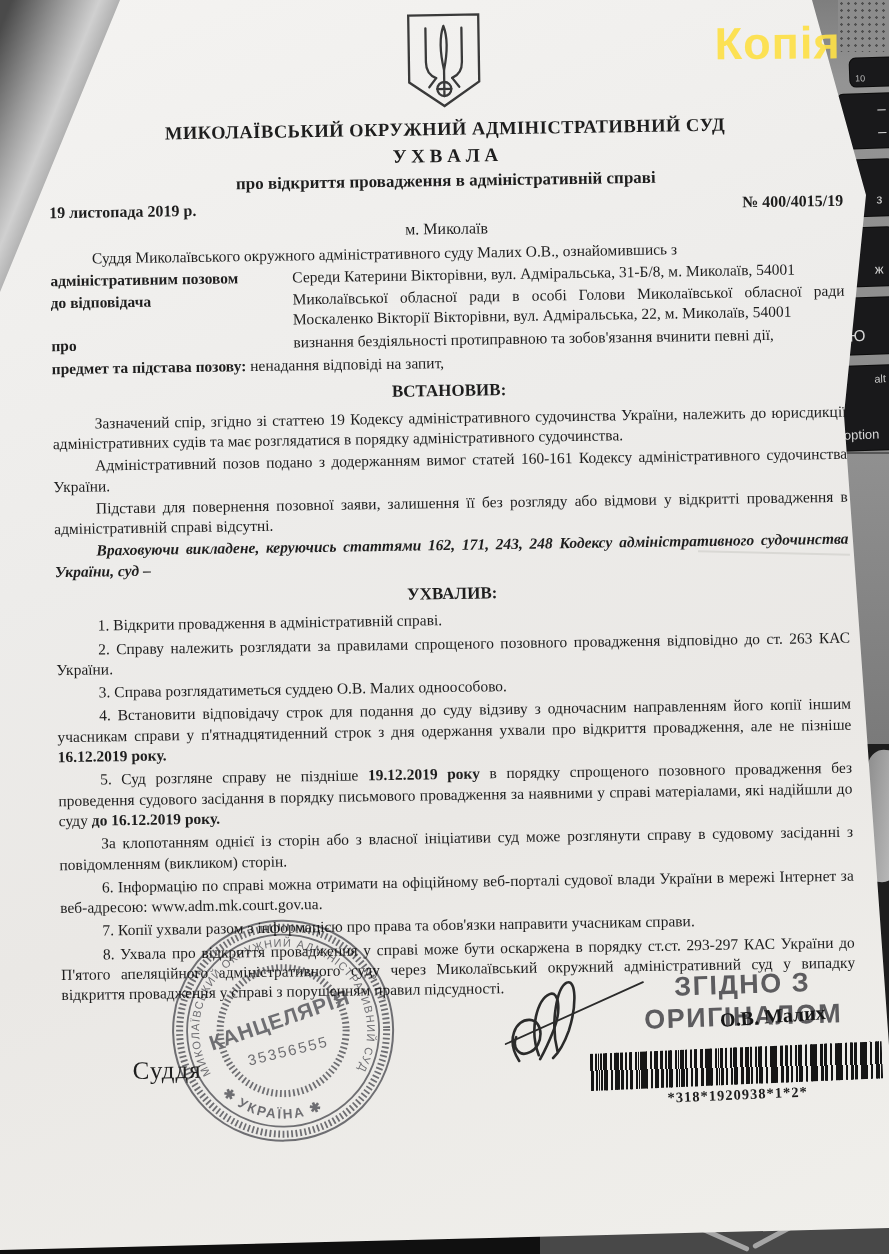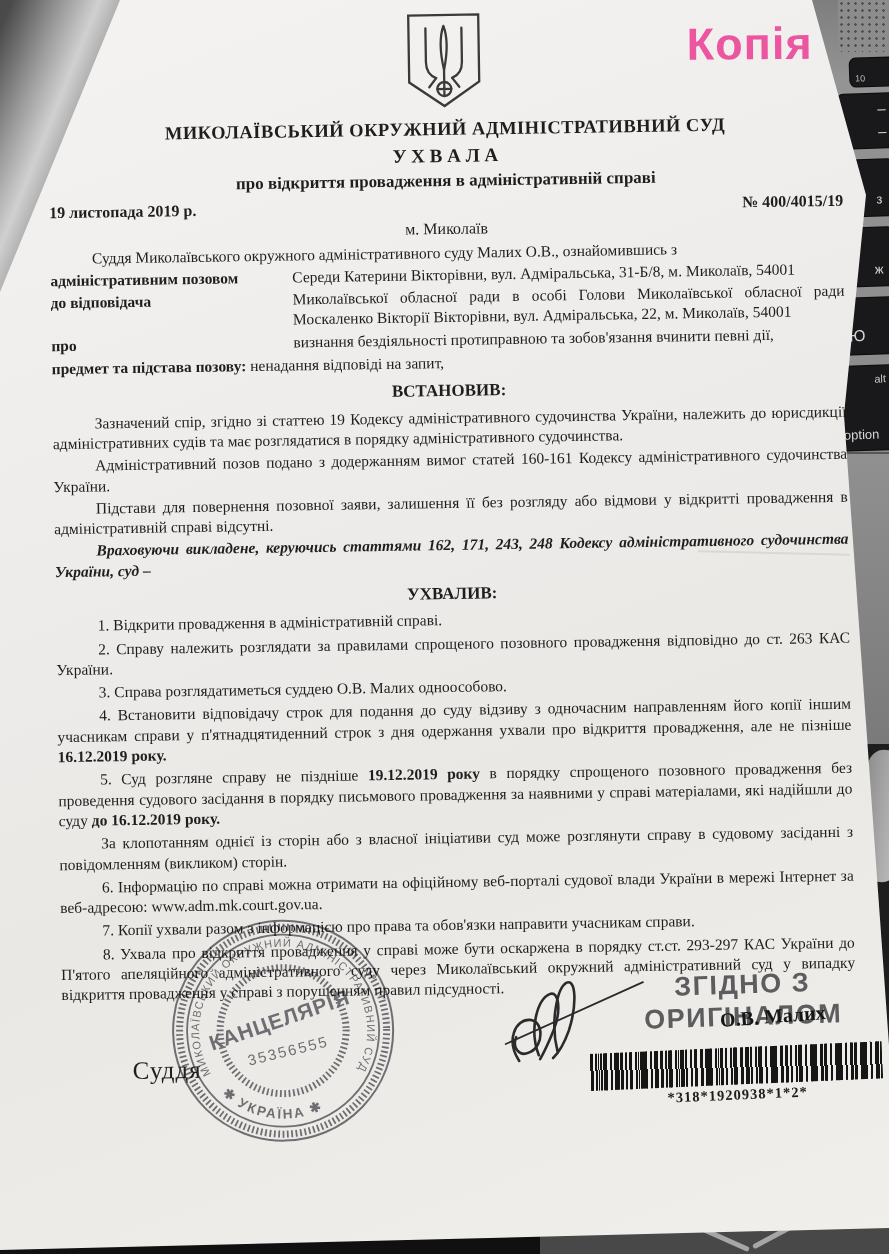--- a/index.html
+++ b/index.html
@@ -74,23 +74,23 @@
   .flabel{width:242px;flex-shrink:0;font-weight:bold;}
   .fval{flex:1;text-align:justify;}
   .subject-line{margin:3px 0 1px;}
   .sect-head{text-align:center;font-weight:bold;font-size:17px;margin:7px 0 5px;}
   .para{text-align:justify;text-indent:42px;margin:0 0 2px;}
   .para.bi{font-weight:bold;font-style:italic;}
   .item{text-align:justify;text-indent:42px;margin:0 0 3px;}
   .bd{font-weight:bold;}
   
   #copy-stamp{
-    position:absolute;right:28px;top:16px;transform:rotate(.5deg);
+    position:absolute;right:0;top:16px;transform:rotate(.5deg);
     font-family:"Liberation Sans",sans-serif;font-weight:800;font-size:45px;
-    color:#ec4899;letter-spacing:1px;opacity:.92;
+    color:#fde047;letter-spacing:1px;opacity:.92;
   }
   #bottom-block{position:relative;height:160px;margin-top:6px;}
   #judge-label{position:absolute;left:70px;top:38px;font-weight:normal;font-size:25px;letter-spacing:1px;margin-top:6px;}
   #round-stamp{position:absolute;left:105px;top:-94px;opacity:.84;mix-blend-mode:multiply;}
   #signature{position:absolute;left:438px;top:-46px;transform:rotate(-4deg);}
   #cert-stamp{
     position:absolute;left:545px;top:-32px;width:272px;text-align:center;
     font-family:"Liberation Sans",sans-serif;font-weight:bold;font-size:27px;
     line-height:1.18;letter-spacing:1.5px;color:#4d4d50;transform:rotate(-1deg);opacity:.9;
   }

